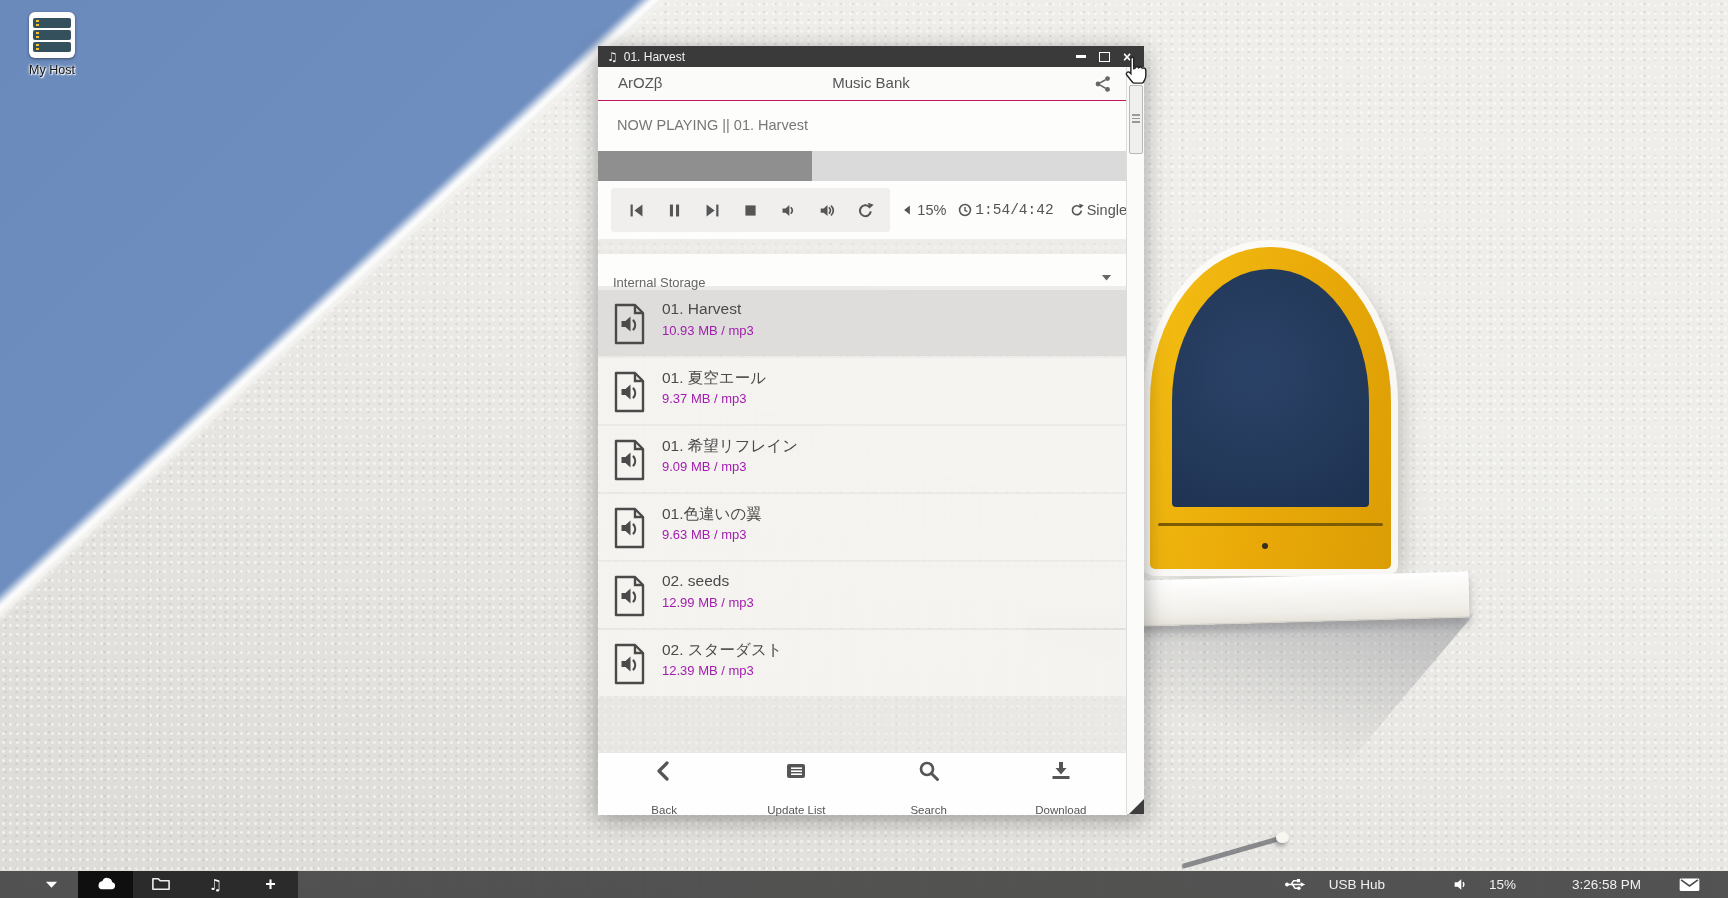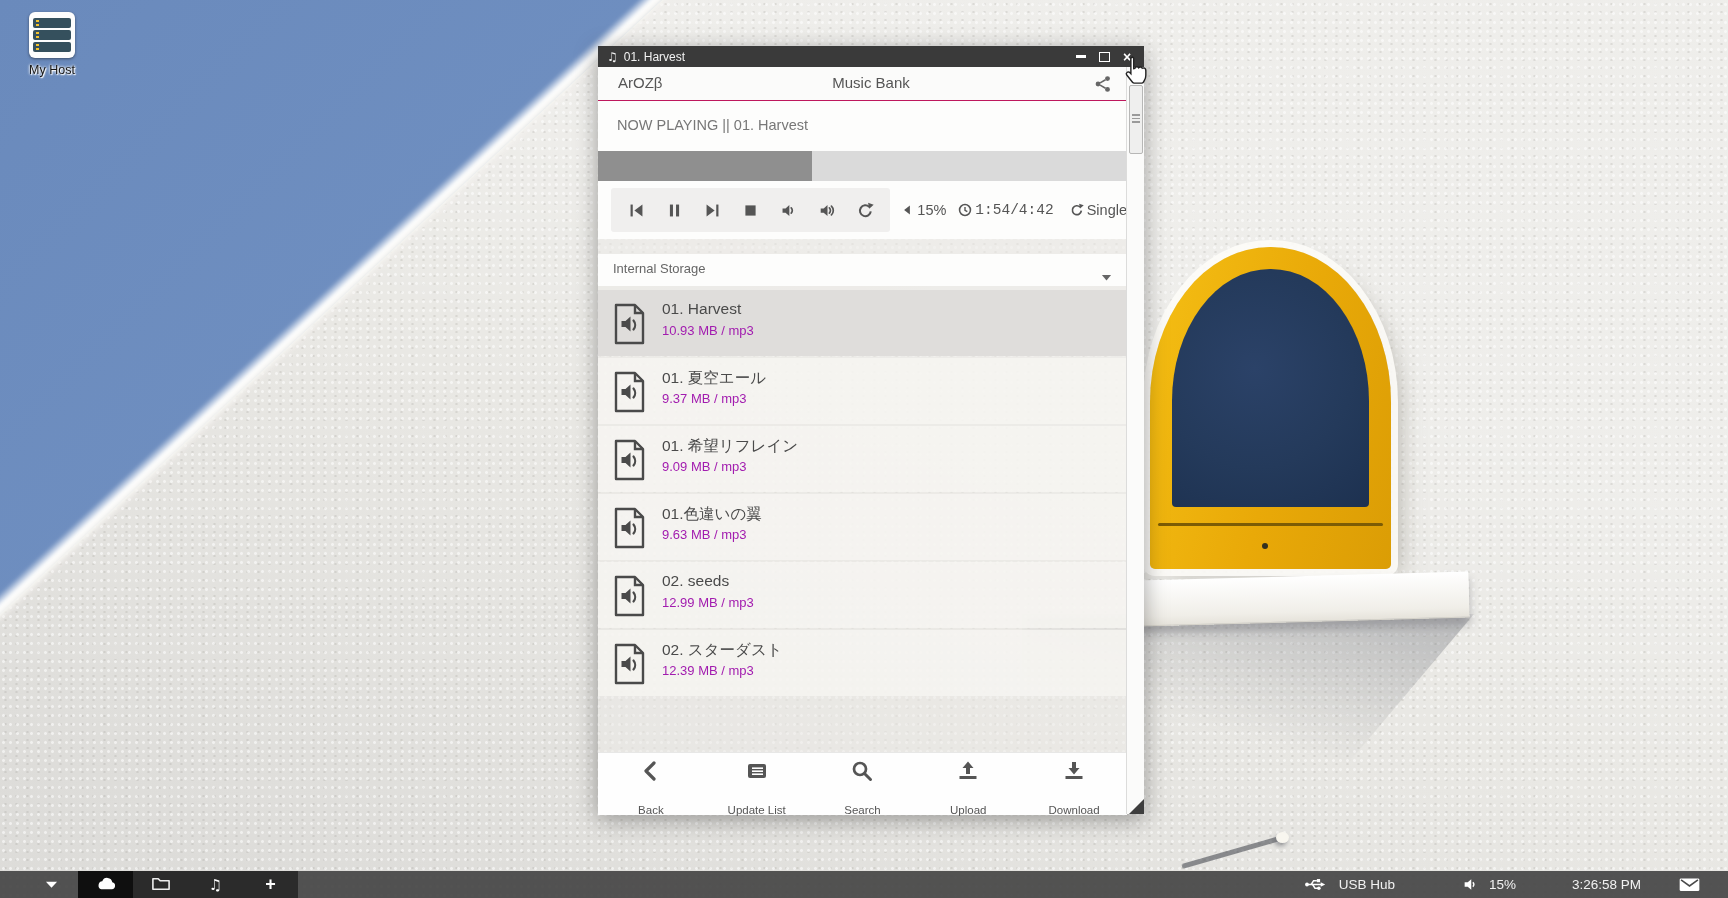--- a/index.html
+++ b/index.html
@@ -71,21 +71,21 @@
   #controls{left:0;top:135px;width:529px;height:58px;background:#fdfdfc;
     display:flex;align-items:center;}
   #ctrl-group{margin-left:13px;width:295px;height:44px;background:#f0efee;border-radius:3px;
     display:flex;align-items:center;justify-content:space-around;padding:0 6px;box-sizing:border-box;}
   .cbtn{width:24px;height:24px;display:flex;align-items:center;justify-content:center;cursor:pointer;}
   .cbtn svg{width:17px;height:17px;}
   .ctext{display:flex;align-items:center;gap:3px;font-size:14.5px;color:#555;}
   .ctext svg{width:14px;height:14px;}
   #vol-label{margin-left:10px;} #time-label{margin-left:12px;font-family:Liberation Mono, monospace;} #mode-label{margin-left:16px;}
   #storage-row{left:0;top:208px;width:529px;height:32px;background:#fdfdfc;cursor:pointer;}
-  #storage-value{left:15px;top:7px;font-size:13px;color:#666;}
+  #storage-value{left:15px;top:21px;font-size:13px;color:#666;}
   #storage-caret{right:15px;top:13px;width:11px;height:7px;}
   #playlist{left:0;top:244px;width:529px;margin:0;padding:0;list-style:none;}
   .track{width:529px;height:66px;margin-bottom:2px;background:rgba(246,245,242,.82);
     position:relative;cursor:pointer;}
   .track.selected{background:#dfdddb;}
   .t-icon{position:absolute;left:14px;top:13px;width:34px;height:42px;}
   .t-title{position:absolute;left:64px;top:10px;font-size:15.5px;color:#4a4a4a;}
   .t-meta{position:absolute;left:64px;top:33px;font-size:13px;color:#a21caf;}
   #toolbar{left:0;top:706px;width:529px;height:62px;background:#fefefe;border-top:1px solid #e7e7e6;
     display:flex;}
@@ -105,21 +105,21 @@
   #taskbar{left:0;top:871px;width:1728px;height:27px;background:rgba(72,72,72,.94);
     display:flex;align-items:center;color:#f2f2f2;z-index:40;}
   #tb-caret{margin-left:40px;width:22px;height:27px;display:flex;align-items:center;justify-content:center;cursor:pointer;}
   #tb-apps{margin-left:16px;display:flex;height:27px;}
   .tb-app{width:55px;height:27px;display:flex;align-items:center;justify-content:center;cursor:pointer;background:#2b2b2b;}
   .tb-app.active{background:#0f0f0f;}
   .tb-app svg{width:20px;height:18px;}
   .tb-app .note{font-family:"DejaVu Sans",sans-serif;font-size:15px;color:#fff;}
   .tb-app .plus{font-size:18px;font-weight:bold;color:#fff;line-height:1;}
   #tb-right{margin-left:auto;display:flex;align-items:center;gap:0;font-size:13.5px;}
-  .tb-item{display:flex;align-items:center;gap:13px;cursor:pointer;}
+  .tb-item{display:flex;align-items:center;gap:23px;cursor:pointer;}
   #tb-usb{margin-right:68px;} #tb-vol{margin-right:56px;} #tb-clock{margin-right:38px;}
   #tb-mail{margin-right:28px;}
   #tb-usb svg{width:22px;height:17px;} #tb-vol svg{width:13px;height:15px;} #tb-mail svg{width:21px;height:15px;}
 </style>
 </head>
 <body>
 
 <div id="wallpaper" class="abs">
   <div id="wall-texture" class="abs"></div>
   <div id="sky" class="abs"></div>
@@ -346,27 +346,20 @@
             <line x1="6" y1="14.2" x2="17" y2="14.2" stroke="#fff" stroke-width="1.6"></line>
           </svg></div>
         <div class="tool-label">Update List</div>
       </div>
       <div class="tool">
         <div><svg viewBox="0 0 22 22">
             <circle cx="9" cy="9" r="6" fill="none" stroke="#555" stroke-width="2.7"></circle>
             <line x1="13.5" y1="13.5" x2="19.5" y2="19.5" stroke="#555" stroke-width="3" stroke-linecap="round"></line>
           </svg></div>
         <div class="tool-label">Search</div>
-      </div>
-      <div class="tool">
-        <div><svg viewBox="0 0 22 22">
-            <polygon points="11,1.5 16.5,8 13,8 13,14 9,14 9,8 5.5,8" fill="#555"></polygon>
-            <rect x="2.5" y="16" width="17" height="3" fill="#555"></rect>
-          </svg></div>
-        <div class="tool-label">Upload</div>
       </div>
       <div class="tool">
         <div><svg viewBox="0 0 22 22">
             <polygon points="11,14.5 16.5,8 13,8 13,2 9,2 9,8 5.5,8" fill="#555"></polygon>
             <rect x="2.5" y="16" width="17" height="3" fill="#555"></rect>
           </svg></div>
         <div class="tool-label">Download</div>
       </div>
     </div>
 

